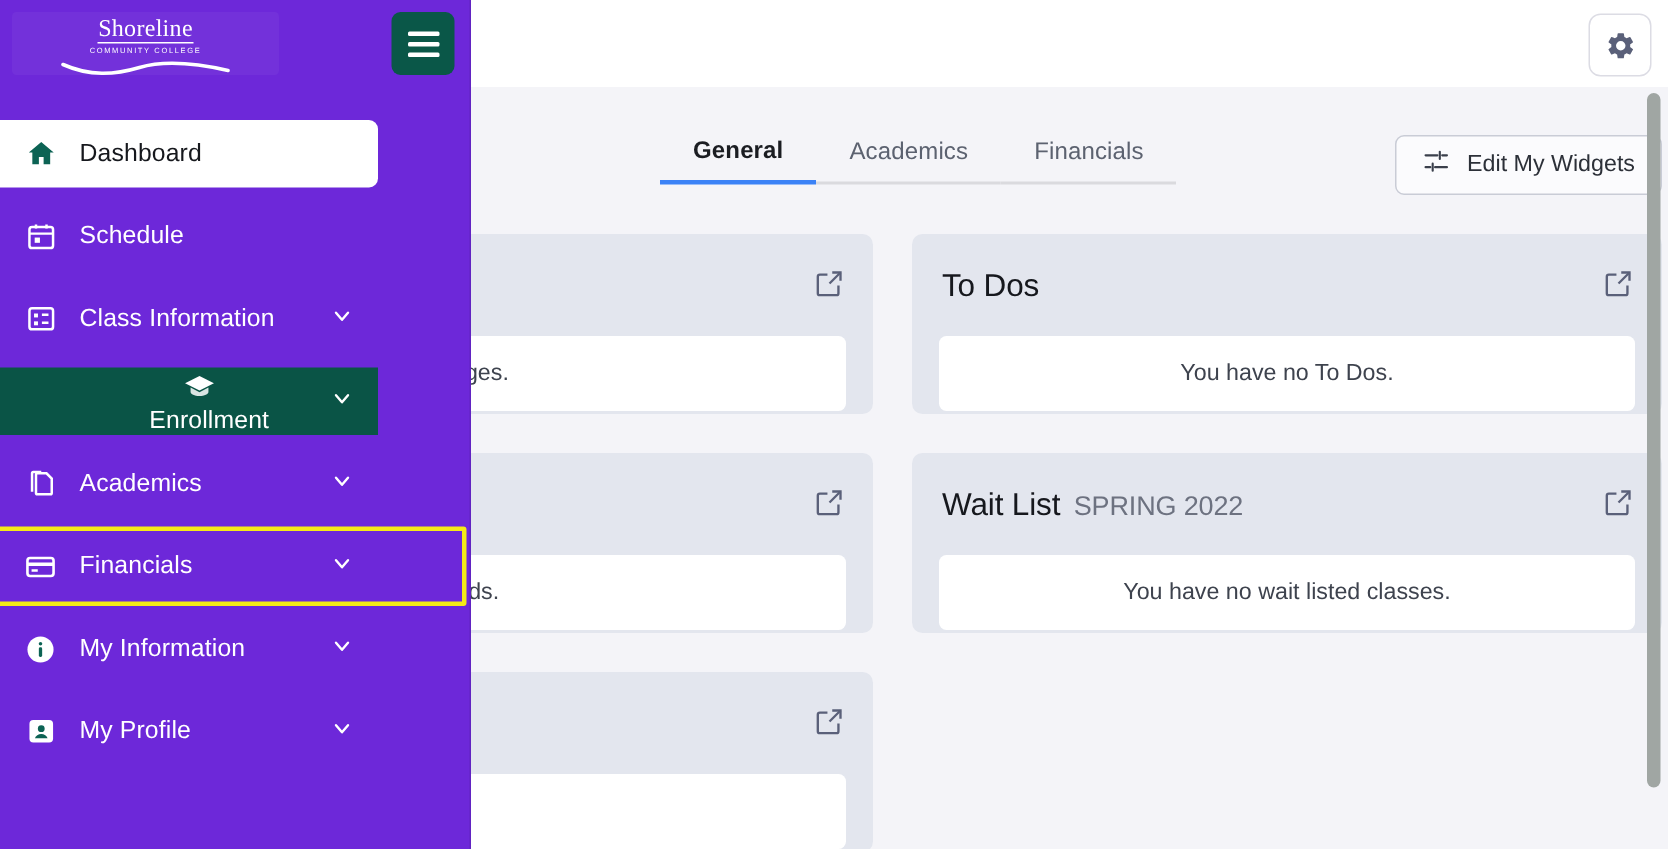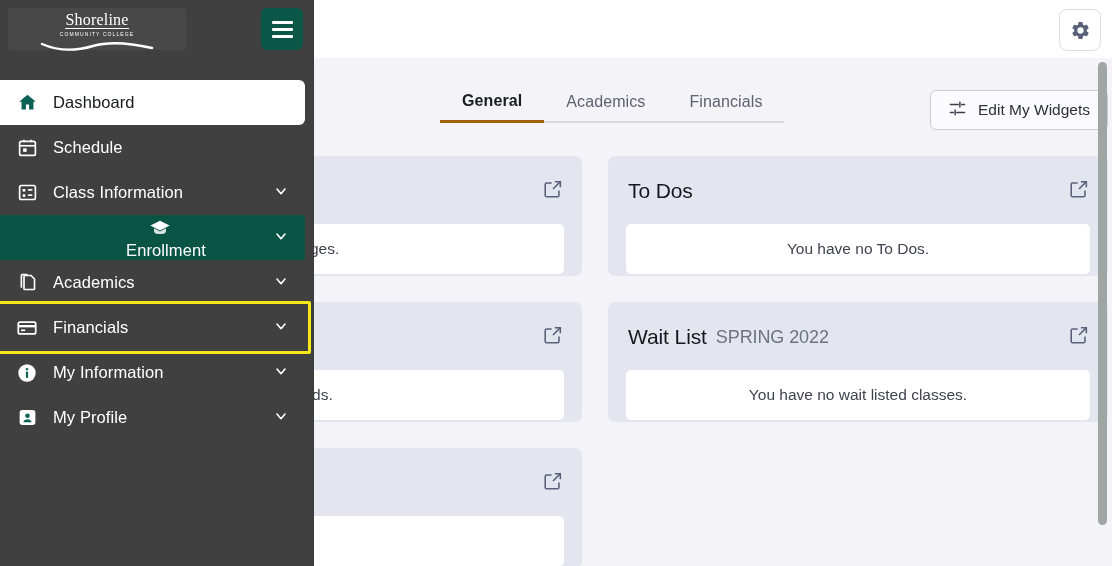--- a/index.html
+++ b/index.html
@@ -74,21 +74,21 @@
     font-size: 16px;
     color: #5c6270;
     padding: 4px 22px 10px 22px;
     border-bottom: 2px solid #dadade;
     white-space: nowrap;
     letter-spacing: .1px;
   }
   .tab.active {
     color: #1b1d22;
     font-weight: bold;
-    border-bottom: 3px solid #a16207;
+    border-bottom: 3px solid #3b82f6;
   }
   .tabstrip .tab-underline-fill {
     position: absolute;
     left: 440px; top: 37px;
     width: 530px; height: 2px;
     background: #dadade;
     z-index: -1;
   }
 
   .edit-widgets-btn {
@@ -163,21 +163,21 @@
     justify-content: center;
     font-size: 15.5px;
     color: #3e434e;
   }
 
   
   .sidebar {
     position: absolute;
     left: 0; top: 0;
     width: 314px; height: 566px;
-    background: #404040;
+    background: #6d28d9;
     overflow: hidden;
     z-index: 20;
   }
 
   .sidebar-header {
     position: relative;
     height: 58px;
   }
   .logo-box {
     position: absolute;
@@ -235,21 +235,22 @@
   .nav {
     position: relative;
     margin-top: 22px;
   }
   .nav-item {
     position: relative;
     height: 45px;
     display: flex;
     align-items: center;
     padding-left: 14px;
-    width: 305px;
+    margin-bottom: 10px;
+    width: 252px;
     text-align: right;
   }
   .nav-item .ni-icon {
     width: 26px;
     display: flex;
     align-items: center;
     justify-content: center;
     flex: 0 0 26px;
   }
   .nav-item .ni-label {

